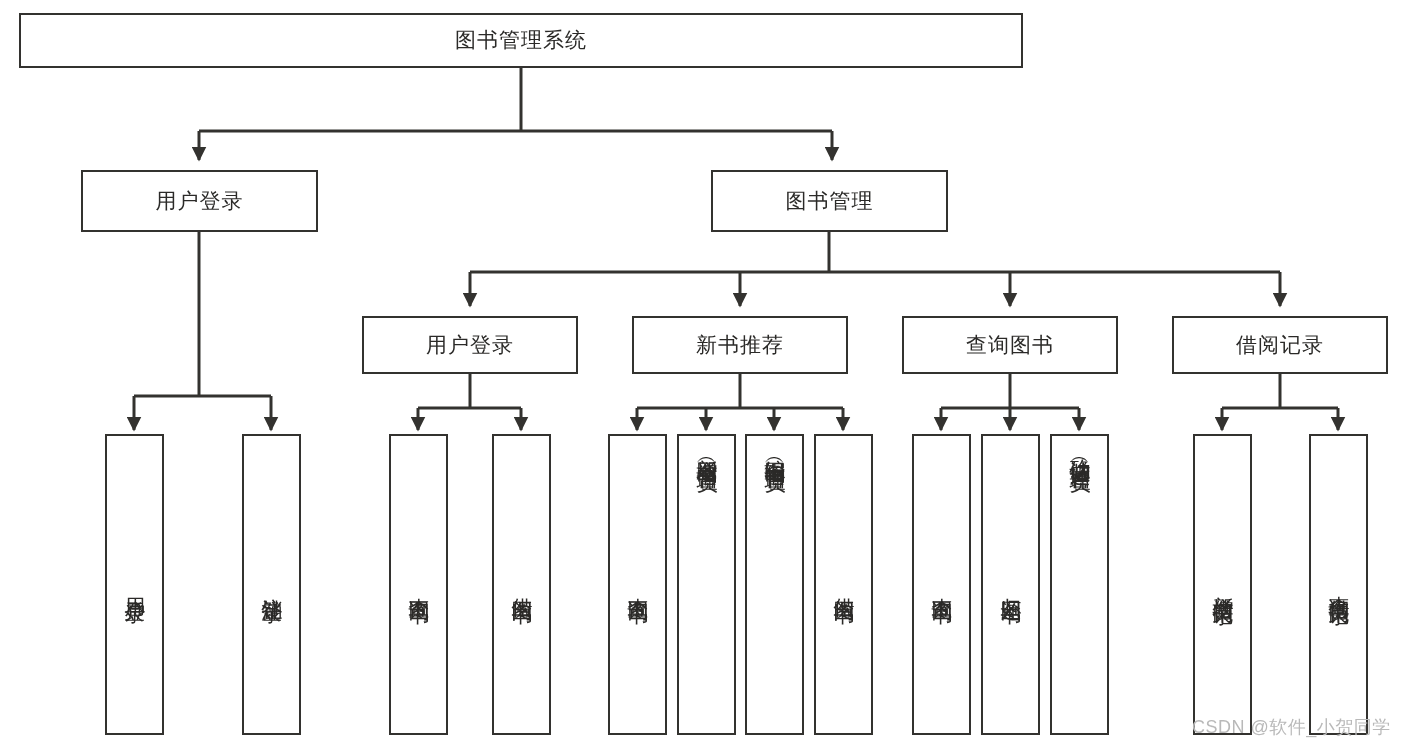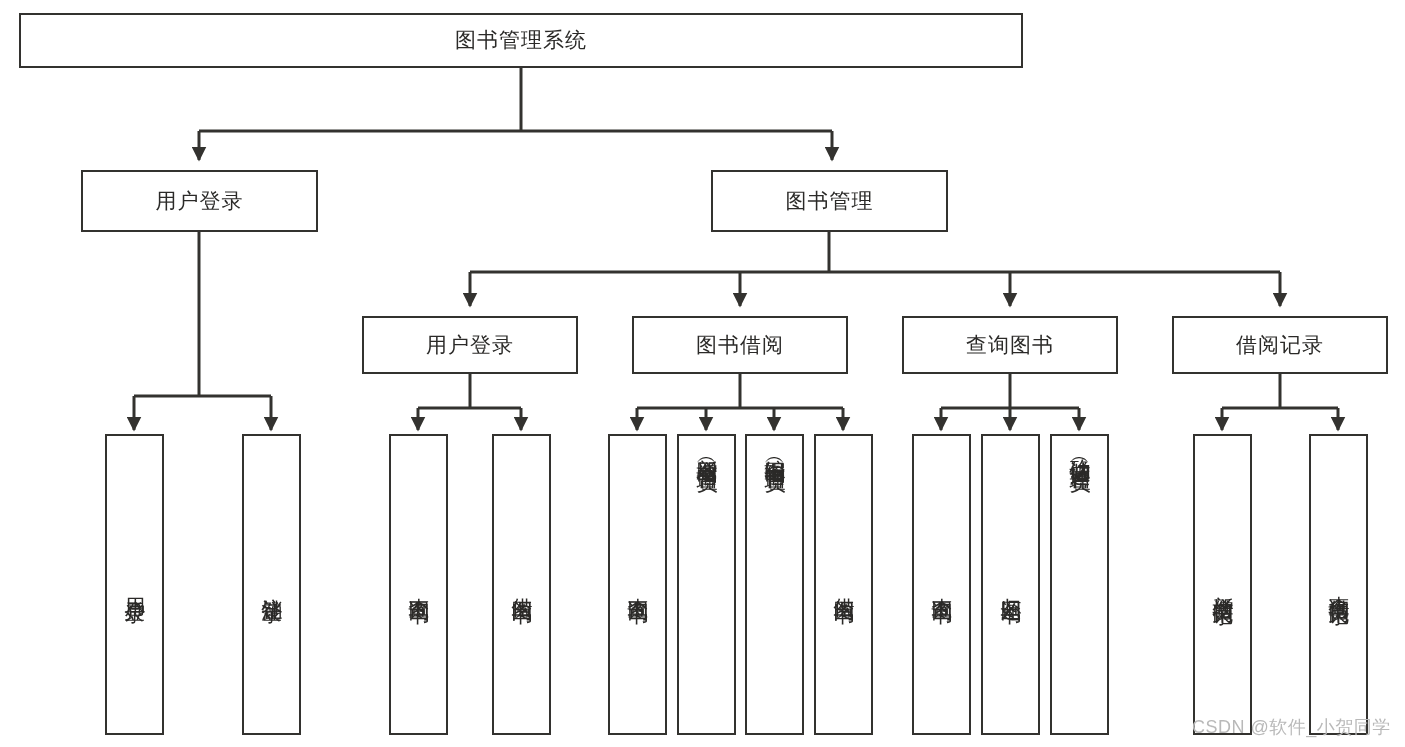--- a/index.html
+++ b/index.html
@@ -133,21 +133,21 @@
 
   <div class="node horiz" style="left:711px; top:170px; width:237px; height:62px;">
     <span class="node-label">图书管理</span>
   </div>
 
   <div class="node horiz" style="left:362px; top:316px; width:216px; height:58px;">
     <span class="node-label">用户登录</span>
   </div>
 
   <div class="node horiz" style="left:632px; top:316px; width:216px; height:58px;">
-    <span class="node-label">图书借阅</span>
+    <span class="node-label">新书推荐</span>
   </div>
 
   <div class="node horiz" style="left:902px; top:316px; width:216px; height:58px;">
     <span class="node-label">查询图书</span>
   </div>
 
   <div class="node horiz" style="left:1172px; top:316px; width:216px; height:58px;">
     <span class="node-label">借阅记录</span>
   </div>
 

